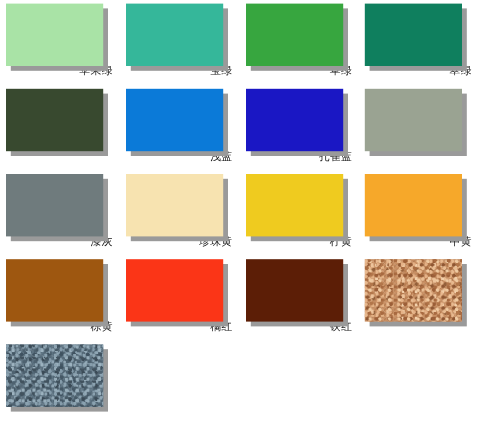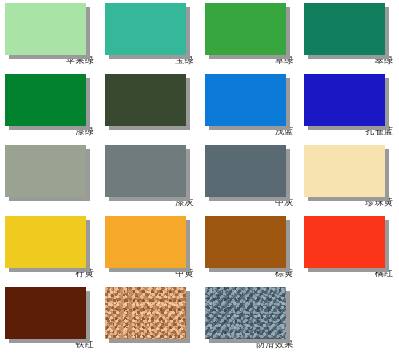--- a/index.html
+++ b/index.html
@@ -152,27 +152,20 @@
     <div class="swatch-cell">
       <div class="swatch-chip-wrap">
         <div class="swatch-shadow" style="background: rgb(154, 154, 154);"></div>
         <div class="swatch-chip" style="background: rgb(15, 127, 94);"></div>
       </div>
       <div class="swatch-label">翠绿</div>
     </div>
     <div class="swatch-cell">
       <div class="swatch-chip-wrap">
         <div class="swatch-shadow" style="background: rgb(154, 154, 154);"></div>
-        <div class="swatch-chip" style="background: rgb(0, 130, 47);"></div>
-      </div>
-      <div class="swatch-label">漆绿</div>
-    </div>
-    <div class="swatch-cell">
-      <div class="swatch-chip-wrap">
-        <div class="swatch-shadow" style="background: rgb(154, 154, 154);"></div>
         <div class="swatch-chip" style="background: rgb(56, 73, 47);"></div>
       </div>
     </div>
     <div class="swatch-cell">
       <div class="swatch-chip-wrap">
         <div class="swatch-shadow" style="background: rgb(154, 154, 154);"></div>
         <div class="swatch-chip" style="background: rgb(11, 122, 216);"></div>
       </div>
       <div class="swatch-label">浅蓝</div>
     </div>
@@ -192,27 +185,20 @@
     <div class="swatch-cell">
       <div class="swatch-chip-wrap">
         <div class="swatch-shadow" style="background: rgb(154, 154, 154);"></div>
         <div class="swatch-chip" style="background: rgb(111, 123, 125);"></div>
       </div>
       <div class="swatch-label">漆灰</div>
     </div>
     <div class="swatch-cell">
       <div class="swatch-chip-wrap">
         <div class="swatch-shadow" style="background: rgb(154, 154, 154);"></div>
-        <div class="swatch-chip" style="background: rgb(90, 106, 115);"></div>
-      </div>
-      <div class="swatch-label">中灰</div>
-    </div>
-    <div class="swatch-cell">
-      <div class="swatch-chip-wrap">
-        <div class="swatch-shadow" style="background: rgb(154, 154, 154);"></div>
         <div class="swatch-chip" style="background: rgb(247, 227, 176);"></div>
       </div>
       <div class="swatch-label">珍珠黄</div>
     </div>
     <div class="swatch-cell">
       <div class="swatch-chip-wrap">
         <div class="swatch-shadow" style="background: rgb(154, 154, 154);"></div>
         <div class="swatch-chip" style="background: rgb(239, 203, 31);"></div>
       </div>
       <div class="swatch-label">柠黄</div>
@@ -249,15 +235,14 @@
       <div class="swatch-chip-wrap">
         <div class="swatch-shadow" style="background: rgb(154, 154, 154);"></div>
         <div class="swatch-chip tex-sand"></div>
       </div>
     </div>
     <div class="swatch-cell">
       <div class="swatch-chip-wrap">
         <div class="swatch-shadow" style="background: rgb(154, 154, 154);"></div>
         <div class="swatch-chip tex-slate"></div>
       </div>
-      <div class="swatch-label">防滑效果</div>
     </div>
   </div>
 
 </body></html>

